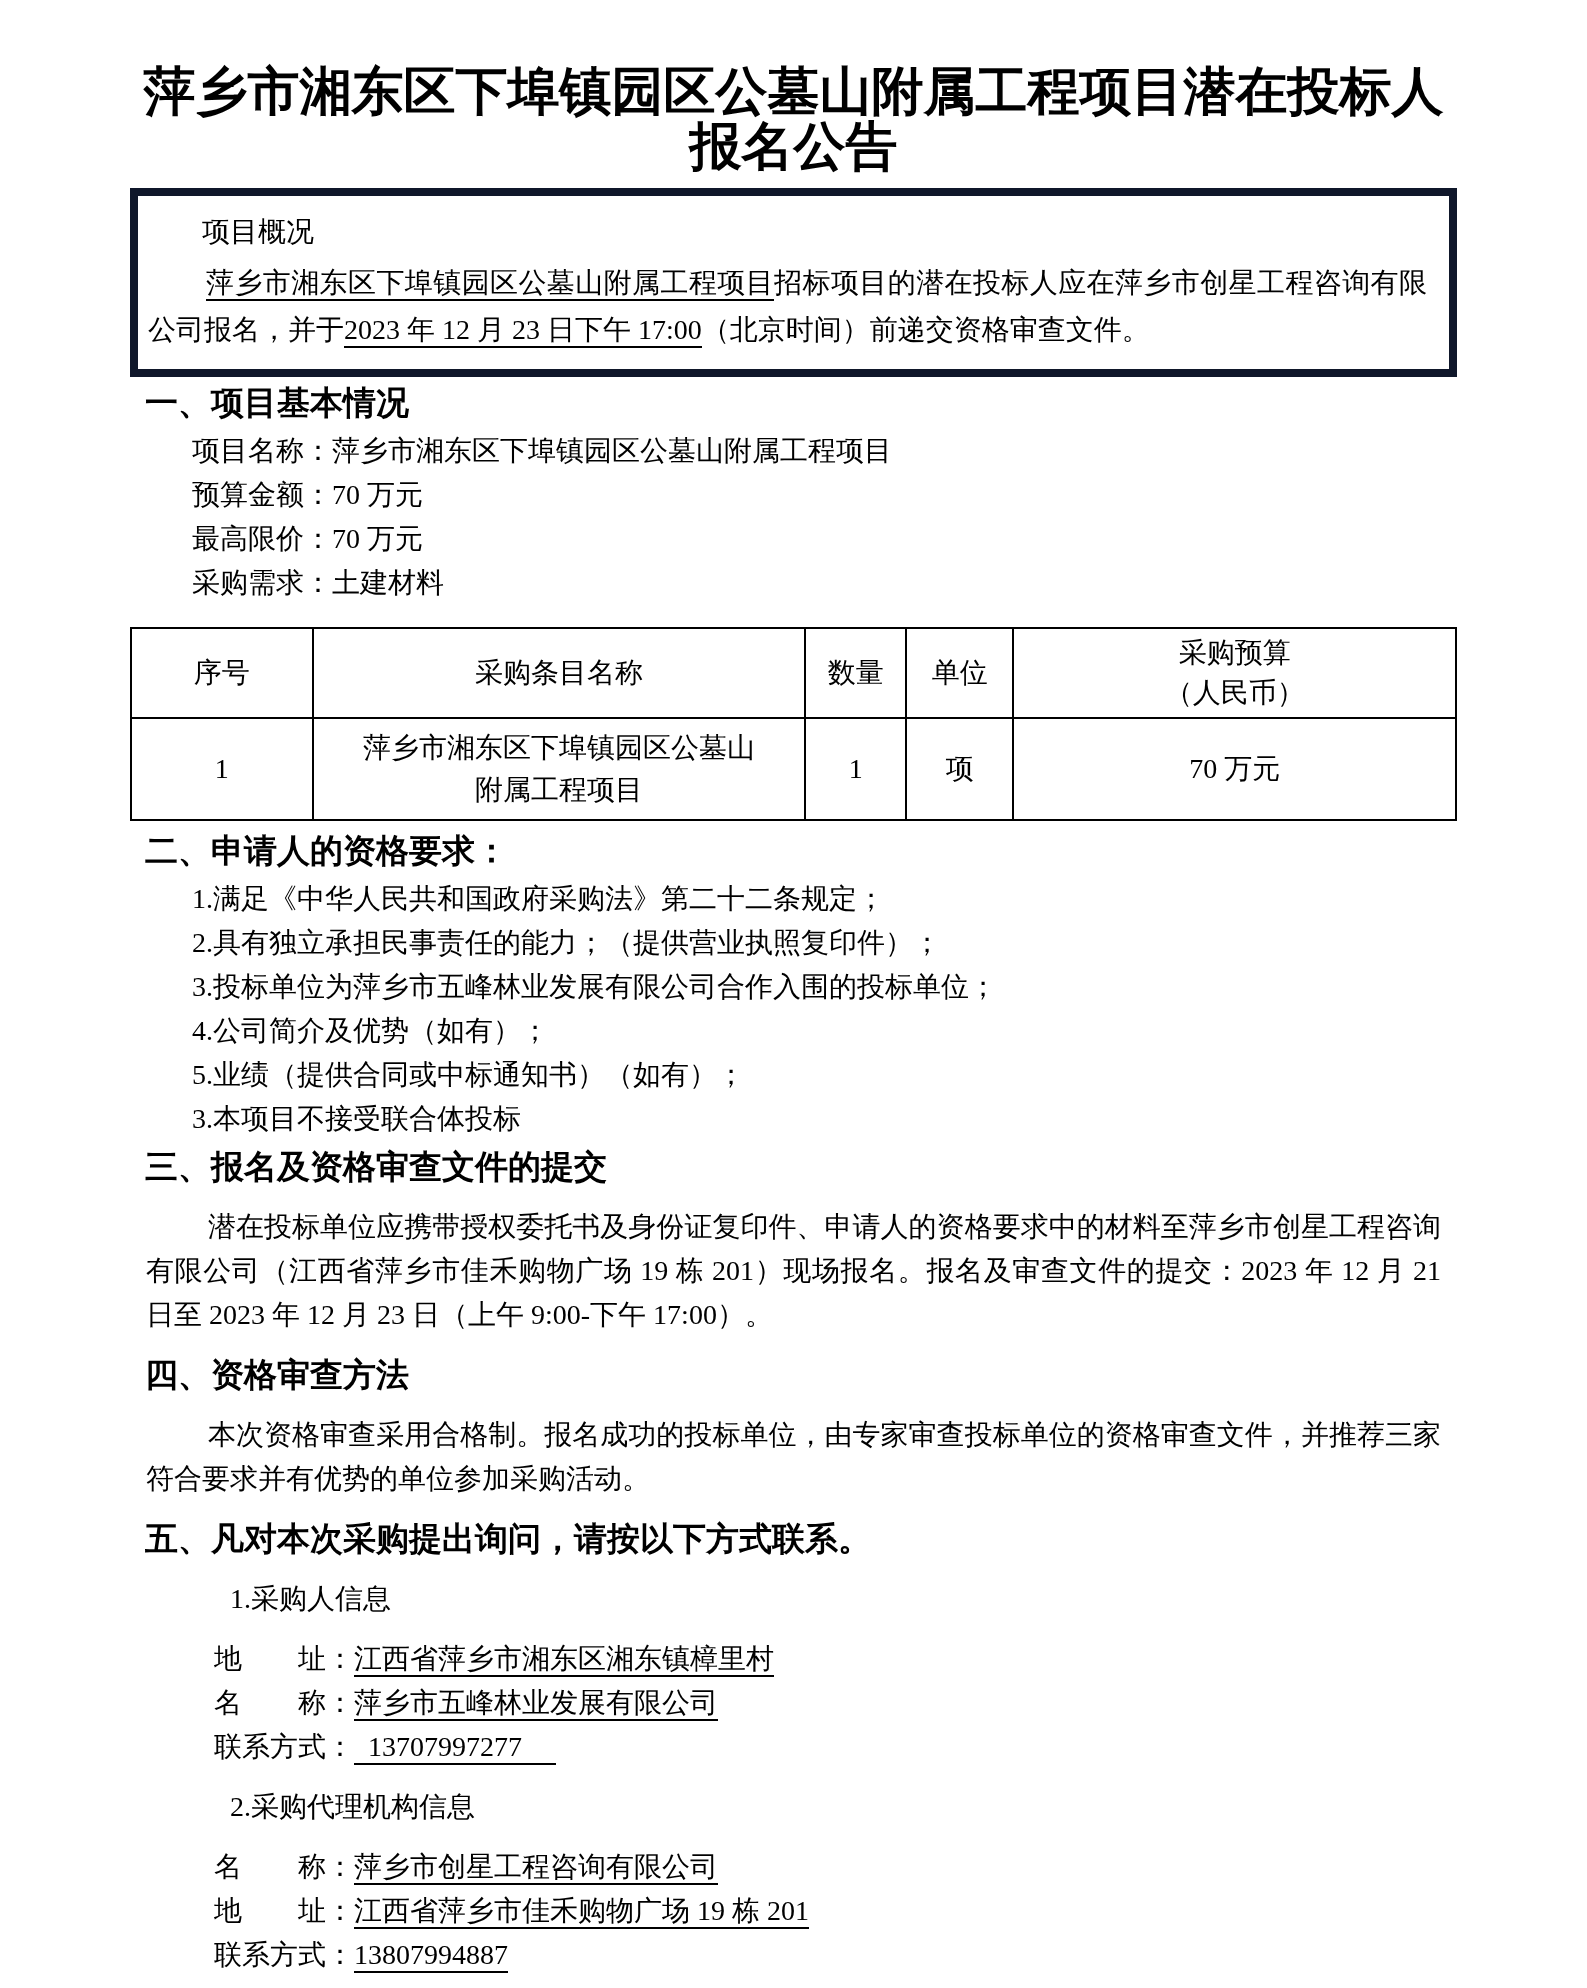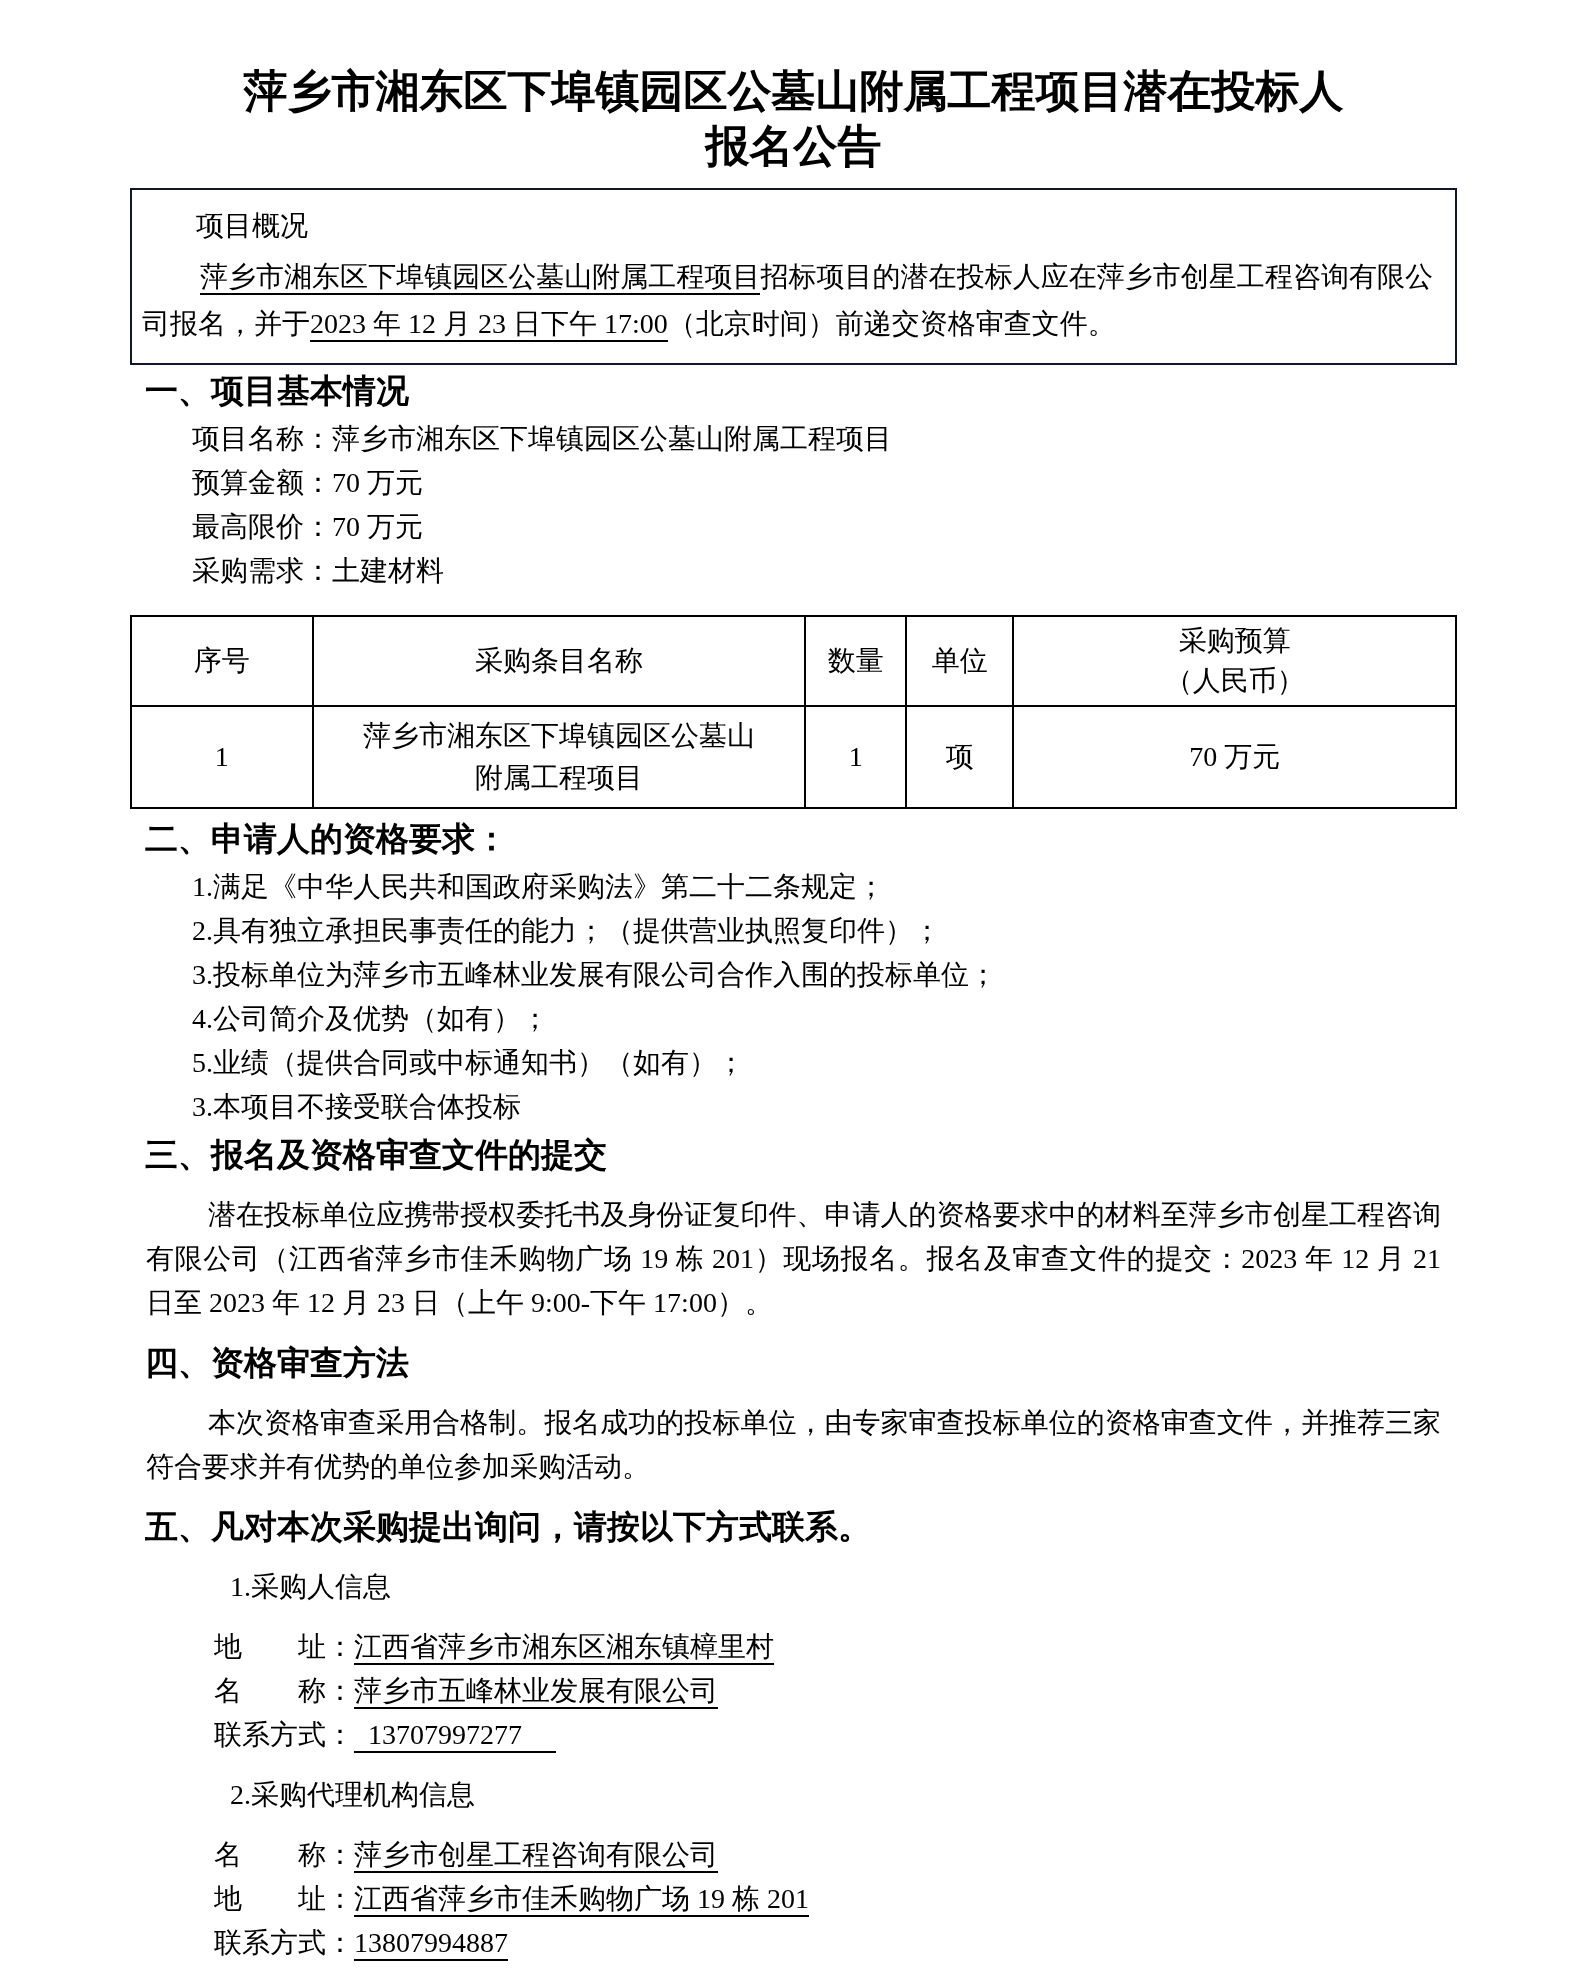--- a/index.html
+++ b/index.html
@@ -6,24 +6,24 @@
   html, body { margin: 0; padding: 0; background: #ffffff; }
   body {
     width: 1587px; height: 1988px;
     font-family: "Liberation Serif", "DejaVu Serif", serif;
     color: #000; font-size: 28px;
   }
   .page { padding: 64px 130px 0 130px; }
 
   h1.doc-title {
     margin: 0 0 14px 0; text-align: center;
-    font-size: 44px; font-weight: bold; line-height: 55px;
+    font-size: 52px; font-weight: bold; line-height: 55px;
   }
 
-  .overview-box { border: 2px solid #0f172a; padding: 12px 18px 12px 6px; }
+  .overview-box { border: 8px solid #0f172a; padding: 12px 18px 12px 6px; }
   .overview-heading { margin: 0; text-indent: 58px; line-height: 47px; }
   .overview-para { margin: 4px; text-indent: 58px; line-height: 47px; text-align: justify; }
 
   h2.sec-heading {
     font-size: 33px; font-weight: bold;
     margin: 4px 0 4px 0; padding-left: 15px; line-height: 44px;
   }
   p.item { margin: 0; padding-left: 62px; line-height: 44px; }
   p.para { margin: 16px; text-indent: 62px; line-height: 44px; text-align: justify; }
 

